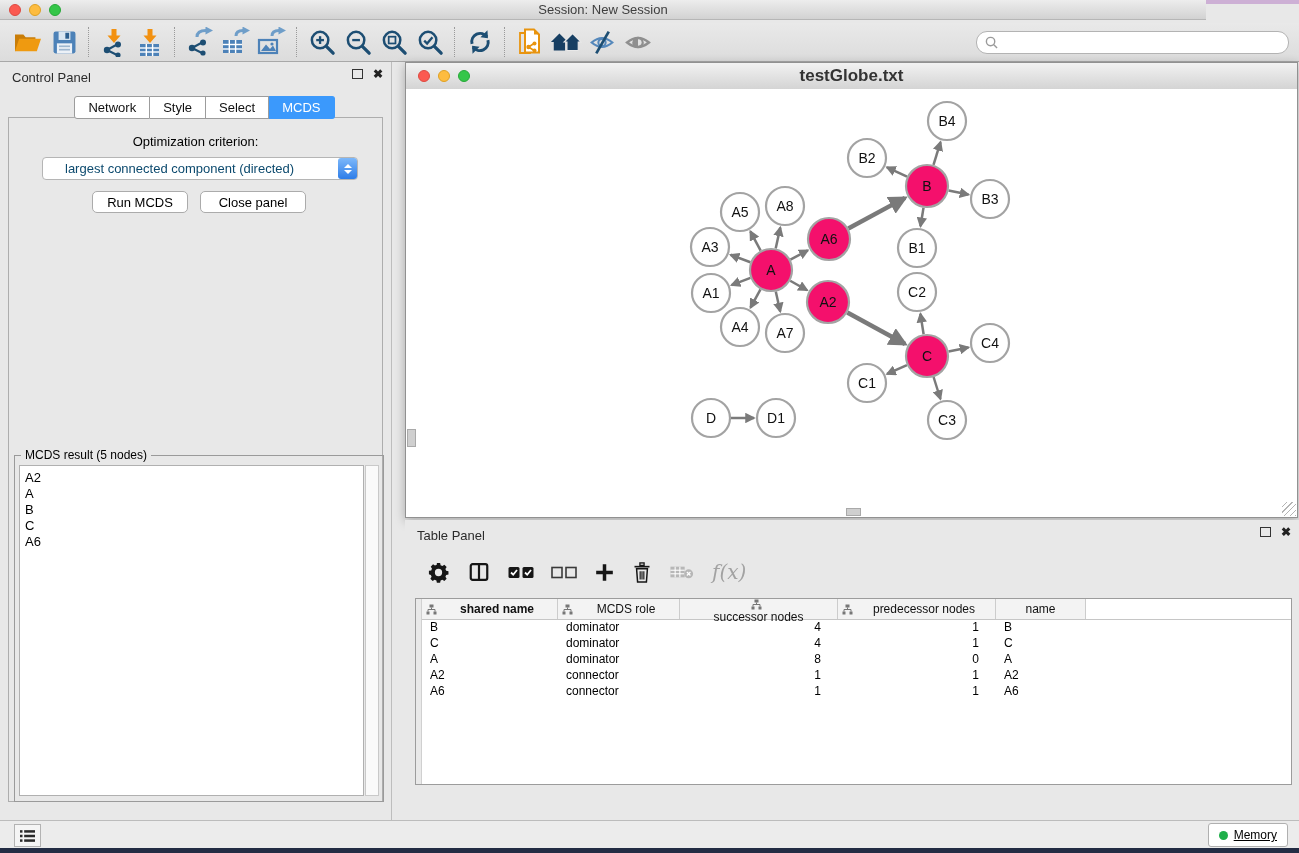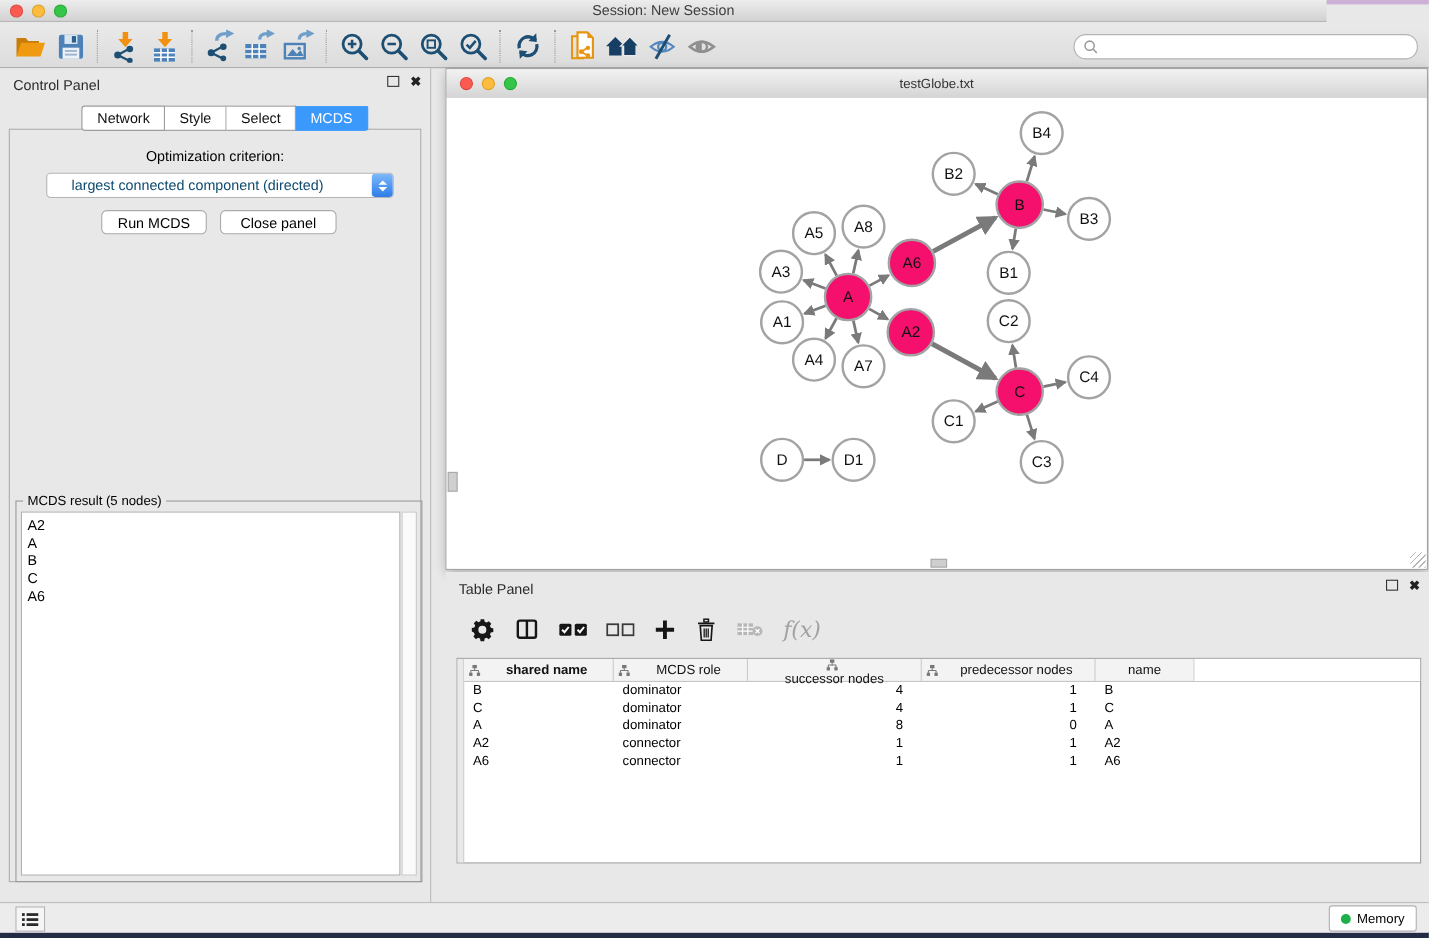--- a/index.html
+++ b/index.html
@@ -52,21 +52,21 @@
   #result-list{position:absolute;left:4px;top:9px;right:19px;bottom:5px;background:#fff;border:1px solid #b0b0b0;
     font-size:13px;color:#000;padding:4px 0 0 5px;box-sizing:border-box;}
   #result-list .item{line-height:16px;}
   #result-scroll{position:absolute;right:4px;top:9px;width:14px;bottom:5px;background:#fafafa;border:1px solid #c9c9c9;box-sizing:border-box;}
   
   #network-window{left:405px;top:62px;width:893px;height:456px;background:#fff;border:1px solid #919191;
     box-shadow:0 3px 10px rgba(0,0,0,.28);box-sizing:border-box;}
   #nw-titlebar{position:absolute;left:0;top:0;right:0;height:26px;
     background:linear-gradient(#f2f2f2,#d4d4d4);border-bottom:1px solid #b0b0b0;}
   #nw-titlebar .lights{left:12px;top:7px;}
-  #nw-title{width:100%;text-align:center;font-size:12px;color:#333;line-height:26px;}
+  #nw-title{width:100%;text-align:center;font-size:17px;color:#333;line-height:26px;font-weight:bold;}
   #graph-area{position:absolute;left:0;top:26px;right:0;bottom:0;background:#fff;}
   #vthumb{position:absolute;left:1px;top:340px;width:7px;height:16px;background:#cfcfcf;border:1px solid #a9a9a9;}
   #hthumb{position:absolute;left:440px;bottom:1px;width:13px;height:6px;background:#cfcfcf;border:1px solid #a9a9a9;}
   #nw-grip{position:absolute;right:1px;bottom:1px;width:14px;height:14px;
     background:repeating-linear-gradient(135deg,transparent 0 3px,#b4b4b4 3px 4px);}
   
   #table-panel{left:405px;top:520px;width:894px;height:300px;background:#e8e8e8;}
   #tp-toolbar{position:absolute;left:22px;top:30px;height:44px;display:flex;align-items:center;gap:17px;}
   .tp-icon{display:flex;align-items:center;justify-content:center;}
   #fx-label{font-family:"DejaVu Serif",serif;font-style:italic;font-size:20px;color:#a2a2a2;}
@@ -83,21 +83,21 @@
   #tp-tabs{position:absolute;left:0;right:0;top:268px;display:flex;justify-content:center;}
   .tp-tab{font-size:13px;padding:4px 14px;background:#fff;border:1px solid #ababab;border-left:none;color:#111;}
   .tp-tab:first-child{border-left:1px solid #ababab;border-radius:4px 0 0 4px;}
   .tp-tab:last-child{border-radius:0 4px 4px 0;}
   .tp-tab.active{background:#3b99fc;border-color:#3b99fc;color:#fff;}
   
   #statusbar{left:0;top:820px;width:1299px;height:27px;background:#ececec;border-top:1px solid #bcbcbc;}
   #list-btn{position:absolute;left:14px;top:3px;width:25px;height:21px;background:#f5f5f5;border:1px solid #b3b3b3;
     display:flex;align-items:center;justify-content:center;}
   #memory-btn{position:absolute;right:11px;top:2px;height:22px;background:#fff;border:1px solid #b0b0b0;border-radius:3px;
-    display:flex;align-items:center;gap:6px;padding:0 10px;font-size:12px;color:#000;}
+    display:flex;align-items:center;gap:6px;padding:0 10px;font-size:12px;color:#000;text-decoration:underline;}
   #memory-dot{width:9px;height:9px;border-radius:50%;background:#1faf4a;}
   #desktop-bottom{left:0;top:847px;width:1299px;height:6px;background:#232c44;}
 </style>
 </head>
 <body>
 
 <div id="desktop-top" class="abs"></div>
 <div id="desktop-bottom" class="abs"></div>
 
 <div id="titlebar" class="abs">

